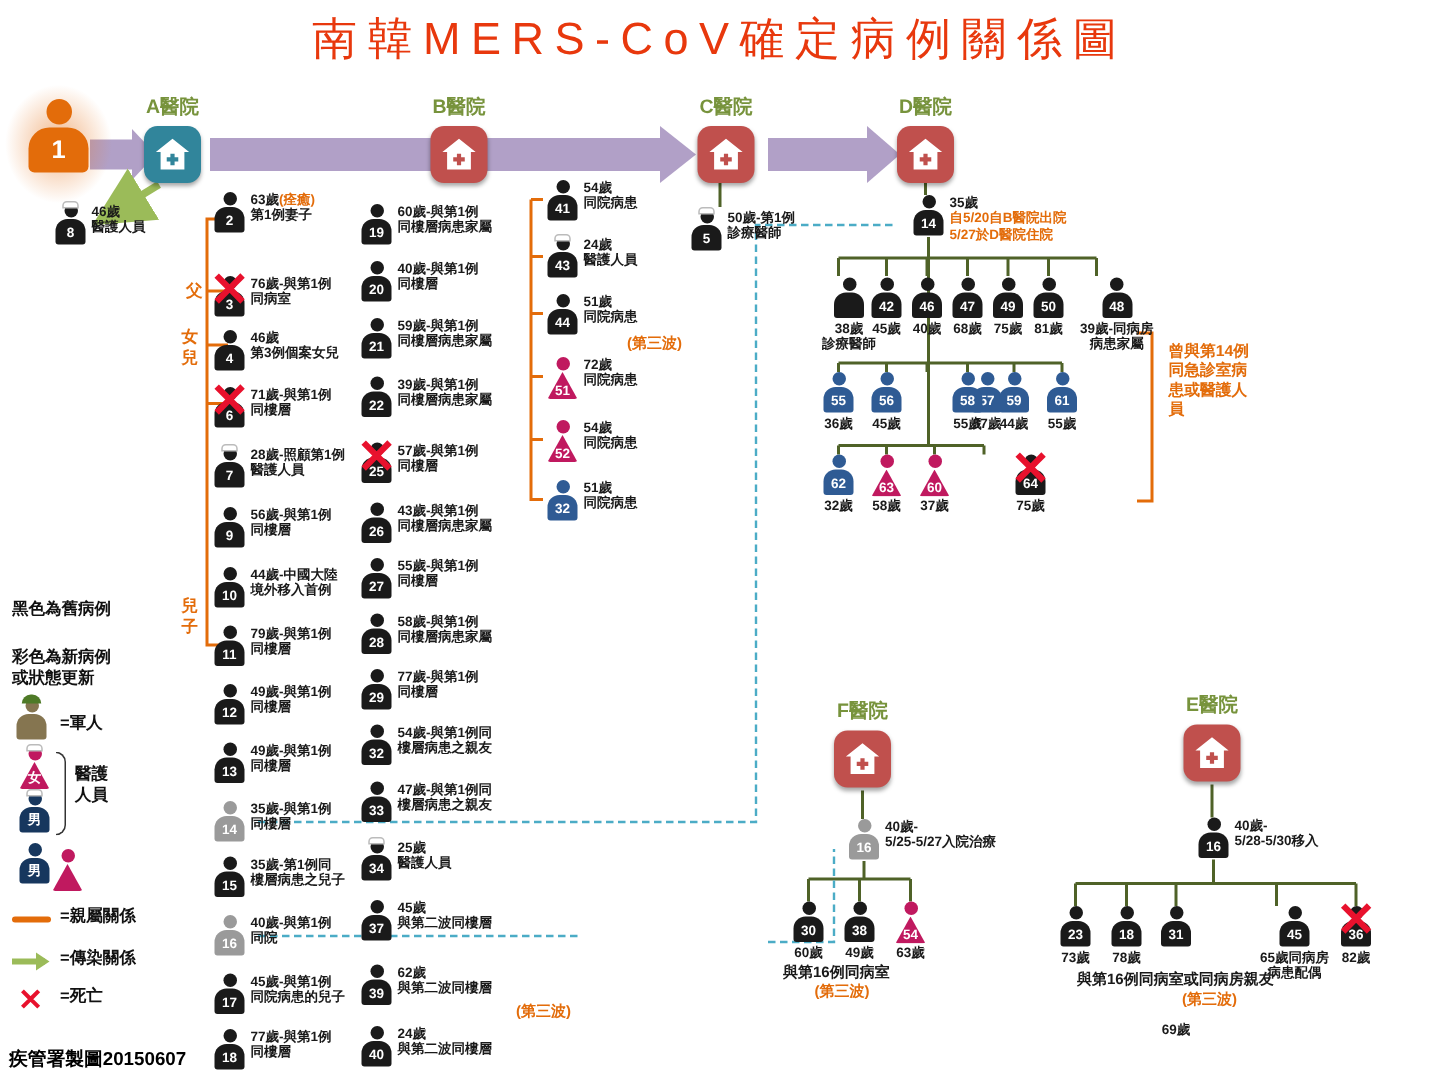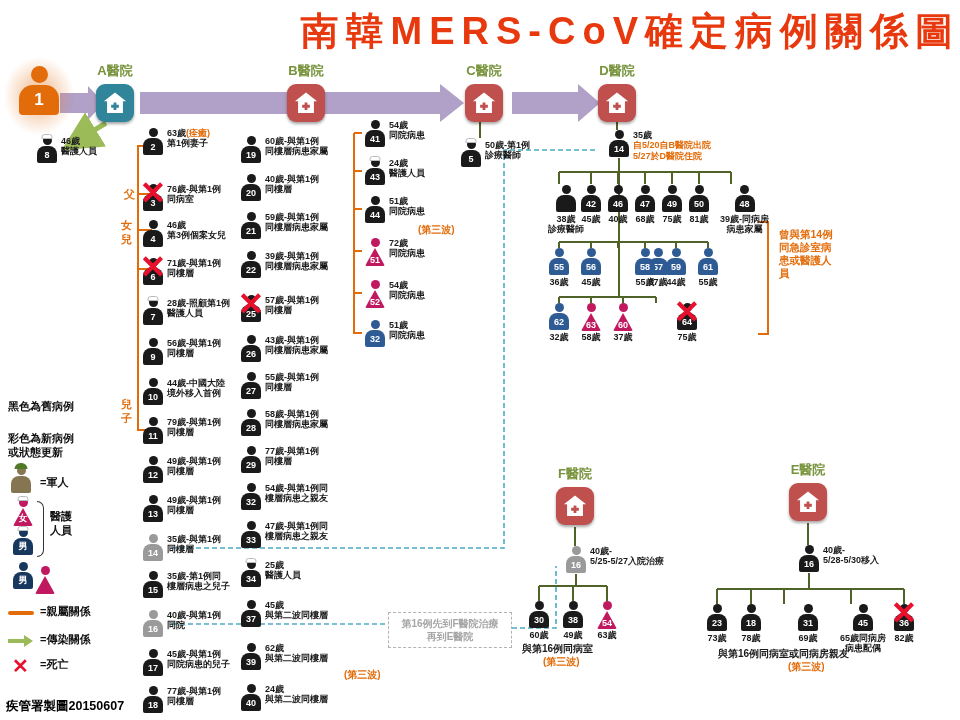--- a/index.html
+++ b/index.html
@@ -1,20 +1,20 @@
 <!DOCTYPE html>
 <html><head>
 <meta charset="utf-8">
 <style>
   *{margin:0;padding:0;box-sizing:border-box}
   body{font-family:"Liberation Sans",sans-serif;background:#fff}
   #canvas{position:relative;width:960px;height:720px;background:#fff;overflow:hidden}
   #connectors{position:absolute;left:0;top:0}
-  #title{position:absolute;top:6px;left:0;width:100%;text-align:right;font-size:38px;
-         font-weight:700;letter-spacing:7px;color:#e8380d;white-space:nowrap}
+  #title{position:absolute;top:6px;left:0;width:100%;text-align:center;font-size:30px;
+         font-weight:400;letter-spacing:7px;color:#e8380d;white-space:nowrap}
   
   .person{position:absolute;display:flex}
   .person.lp-r{flex-direction:row;align-items:flex-start}
   .person.lp-b{flex-direction:column;align-items:center}
   .p-icon{position:relative;width:22px;height:28px;flex:0 0 auto;z-index:0}
   .p-head{width:9px;height:9px;border-radius:50%;background:var(--c);margin:0 auto}
   .p-body{width:20px;height:17px;margin:1px auto 0;background:var(--c);
           border-radius:8px 8px 2px 2px;color:#fff;font-size:9px;font-weight:700;
           display:flex;align-items:center;justify-content:center}
   .fem .p-body{clip-path:polygon(50% 0,100% 100%,0 100%);height:18px;align-items:flex-end;padding-bottom:1px}
@@ -139,24 +139,20 @@
 
     <g stroke="#4bacc6" stroke-width="1.6" fill="none" stroke-dasharray="5 3">
       <path d="M172,548 H504 V150 H598"></path>
       <path d="M172,624 H386"></path>
       <path d="M512,628 H556 V566"></path>
     </g>
   </svg>
 
   <div id="title">南韓MERS-CoV確定病例關係圖</div>
 
-  <div id="note-box">
-    <div>第16例先到F醫院治療</div>
-    <div>再到E醫院</div>
-  </div>
 
   <div class="lg-text" style="left:8px;top:400px;font-size:11px">黑色為舊病例</div>
   <div class="lg-text" style="left:8px;top:432px;font-size:11px">彩色為新病例
 或狀態更新</div>
   <div class="person lp-r" style="left:10px;top:466px">
     <div class="p-icon" style="--c:#857550">
         <div class="p-head"></div>
         <div class="helmet"></div>
         <div class="p-body"></div>
       </div>
@@ -872,21 +868,21 @@
     </div>
     <div class="person lp-b" style="left: 740px; top: 604px;">
       <div class="p-icon" style="--c:#1a1a1a">
         <div class="p-head"></div>
         <div class="p-body">18</div>
       </div>
       <div class="p-label">
         <div><span>78歲</span></div>
       </div>
     </div>
-    <div class="person lp-b" style="left: 797px; top: 604px;">
+    <div class="person lp-b" style="left: 773px; top: 604px; gap: 48px;">
       <div class="p-icon" style="--c:#1a1a1a">
         <div class="p-head"></div>
         <div class="p-body">31</div>
       </div>
       <div class="p-label">
         <div><span>69歲</span></div>
       </div>
     </div>
     <div class="person lp-b" style="left: 840px; top: 604px;">
       <div class="p-icon" style="--c:#1a1a1a">

